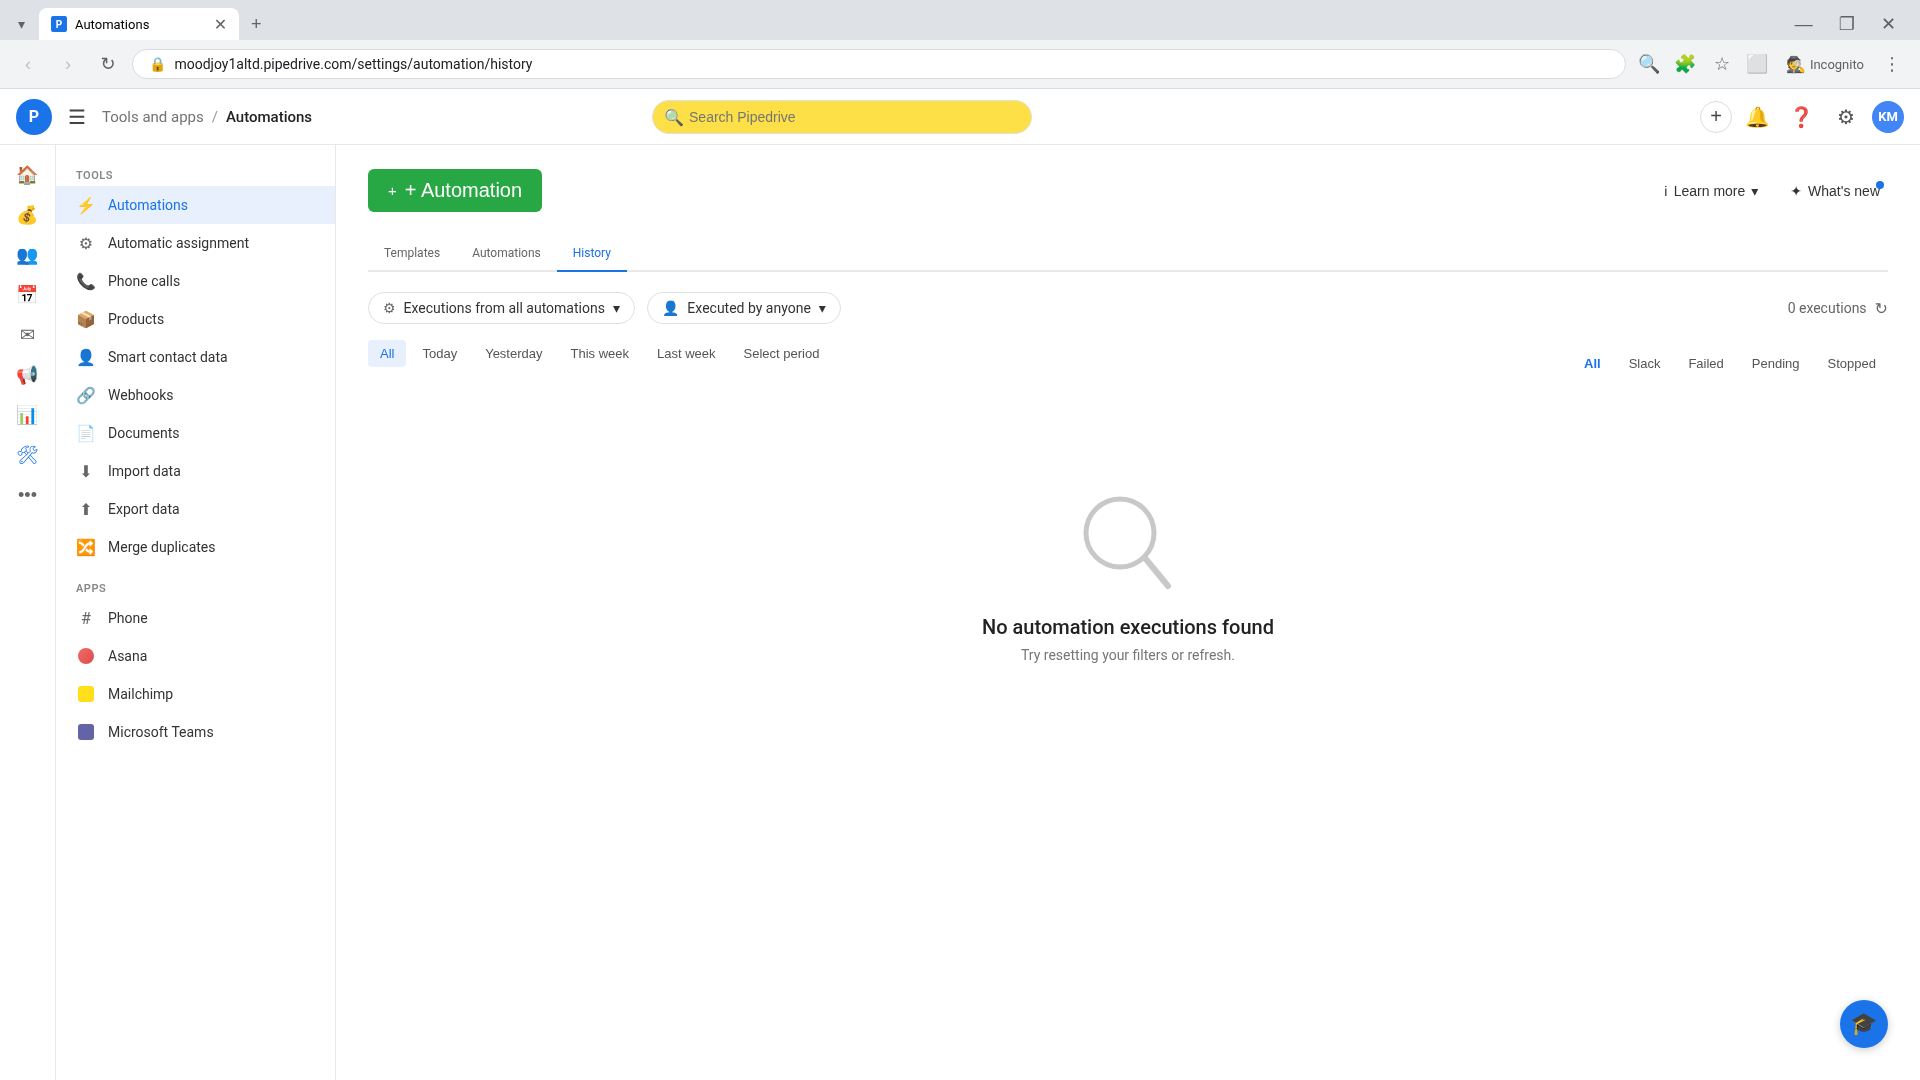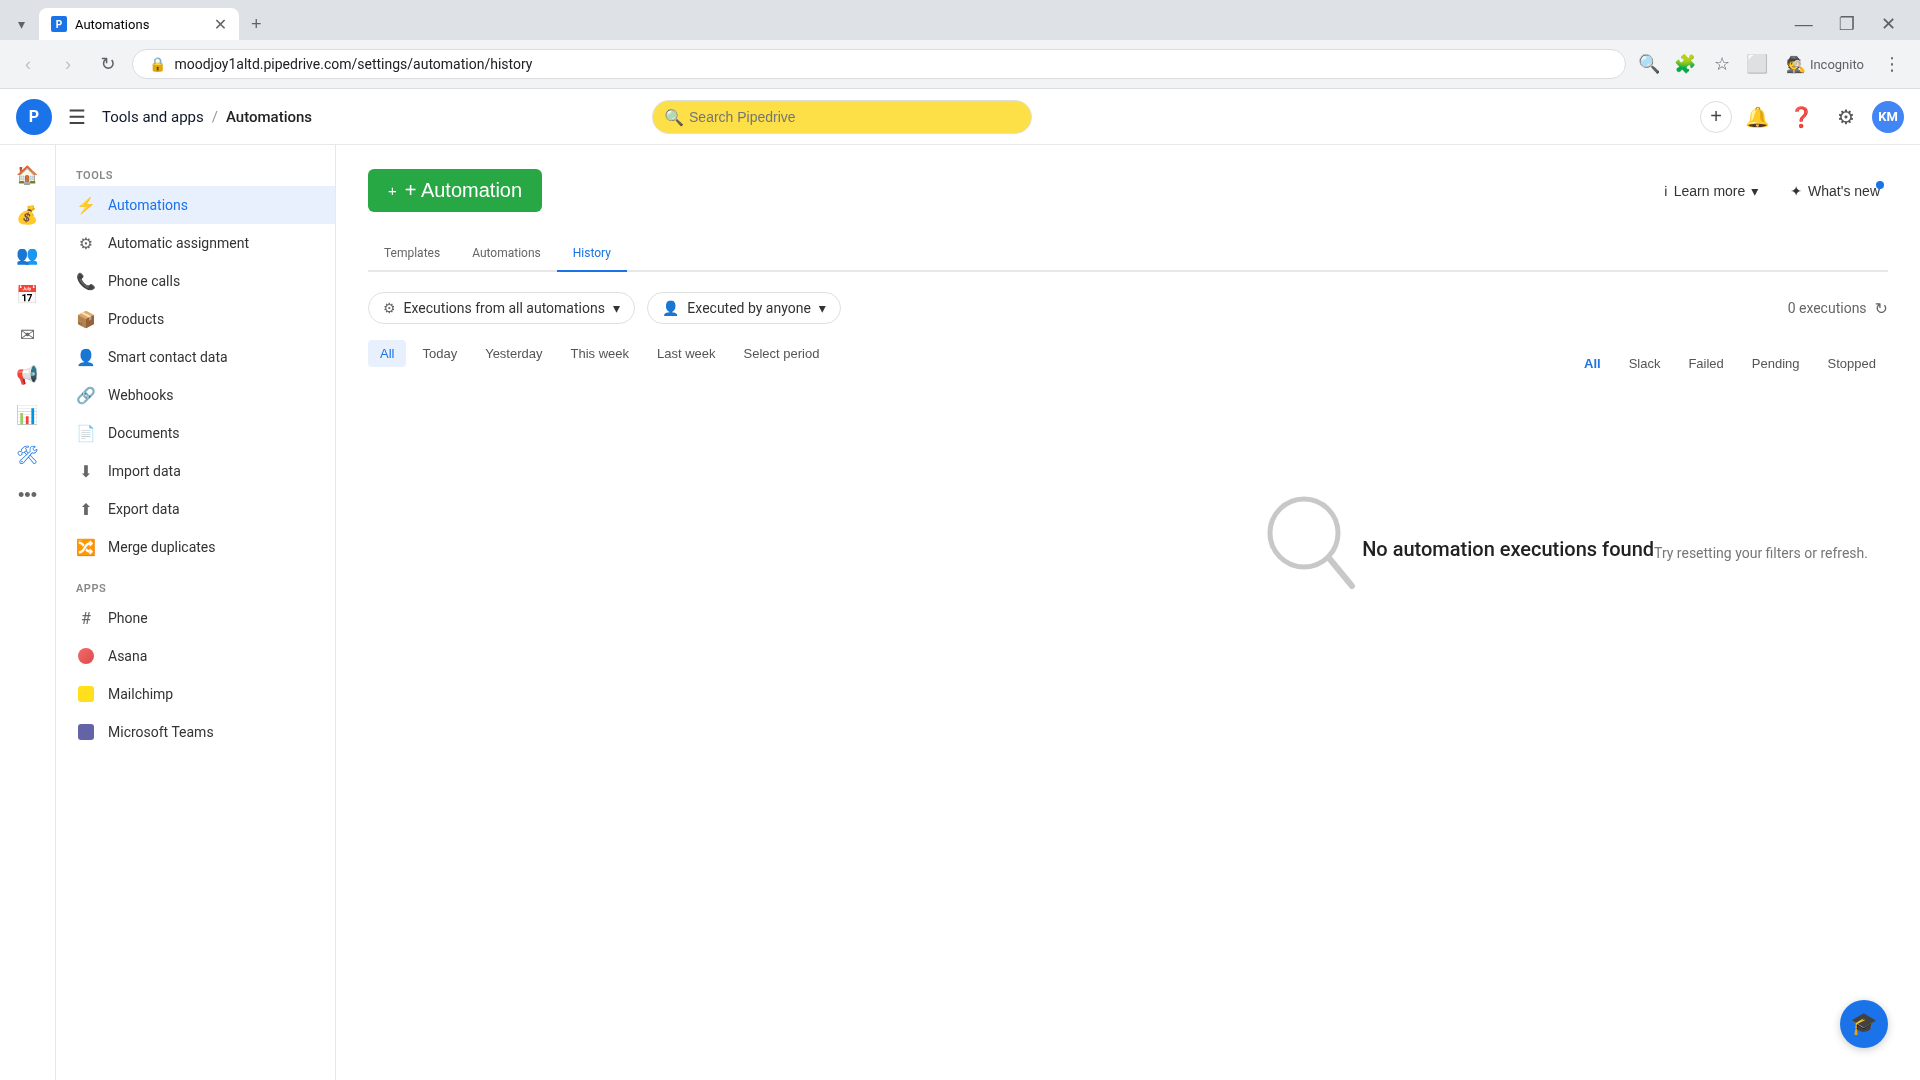--- a/index.html
+++ b/index.html
@@ -75,21 +75,21 @@
 
     
     .date-filters { display: flex; align-items: center; gap: 4px; margin-bottom: 20px; }
     .date-filter-btn { padding: 6px 12px; border-radius: 4px; border: none; background: transparent; font-size: 13px; color: #555; cursor: pointer; }
     .date-filter-btn.active { background: #e8f0fe; color: #1a73e8; font-weight: 500; }
     .status-filters { display: flex; gap: 4px; margin-left: auto; }
     .status-filter-btn { padding: 6px 12px; border-radius: 4px; border: none; background: transparent; font-size: 13px; color: #555; cursor: pointer; }
     .status-filter-btn.active { color: #1a73e8; font-weight: 600; }
 
     
-    .empty-state { display: flex; align-items: center; justify-content: flex-end; padding: 80px 20px; }
+    .empty-state { display: flex; flex-direction: column; align-items: center; justify-content: center; padding: 80px 20px; }
     .magnifier-icon { width: 100px; height: 100px; position: relative; margin-bottom: 24px; }
     .empty-state-title { font-size: 20px; font-weight: 500; color: #222; margin-bottom: 8px; }
     .empty-state-sub { font-size: 14px; color: #777; }
 
     
     .support-fab { position: fixed; bottom: 32px; right: 32px; width: 48px; height: 48px; border-radius: 50%; background: #1a73e8; color: white; border: none; font-size: 22px; cursor: pointer; display: flex; align-items: center; justify-content: center; box-shadow: 0 2px 8px rgba(0,0,0,0.2); }
 
     
     .app-left-icons { width: 56px; border-right: 1px solid #e8e8e8; display: flex; flex-direction: column; align-items: center; padding: 12px 0; gap: 4px; background: #fff; }
     .app-left-icon-btn { width: 36px; height: 36px; border-radius: 50%; border: none; background: transparent; cursor: pointer; display: flex; align-items: center; justify-content: center; color: #666; font-size: 18px; }
@@ -138,21 +138,21 @@
     </div>
   </div>
 </div>
 
 <div class="app">
 
   <div class="app-header">
     <div class="app-logo">P</div>
     <button class="app-nav-toggle">☰</button>
     <div class="app-breadcrumb">
-      <span style="cursor:pointer;color:#0f172a;">Tools and apps</span>
+      <span style="cursor:pointer;color:#737373;">Tools and apps</span>
       <span class="app-breadcrumb-sep">/</span>
       <span class="app-breadcrumb-current">Automations</span>
     </div>
     <div class="app-search app-search-wrapper">
       <span class="app-search-icon">🔍</span>
       <input class="app-search-input" type="text" placeholder="Search Pipedrive" style="">
     </div>
     <div class="app-header-actions">
       <button class="add-btn">+</button>
       <button class="app-header-btn">🔔</button>

